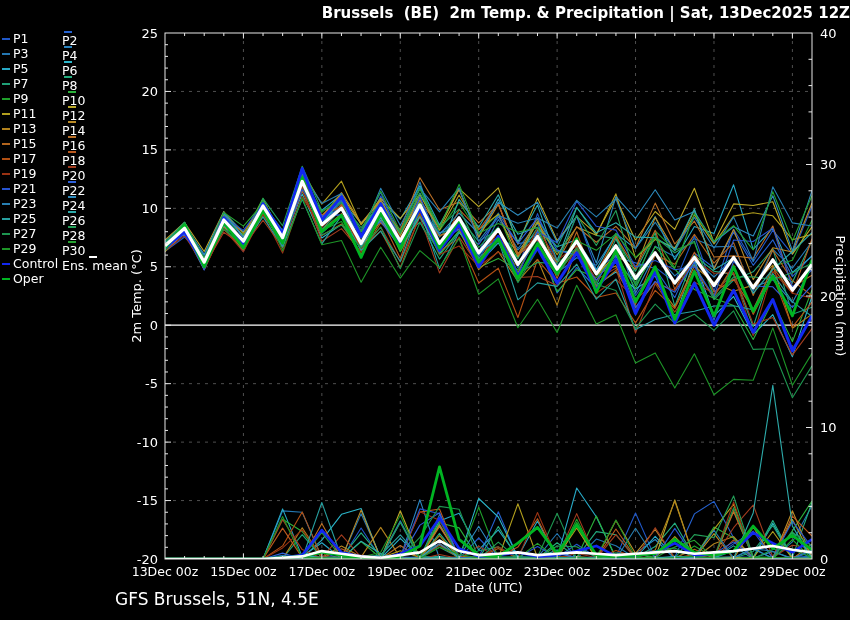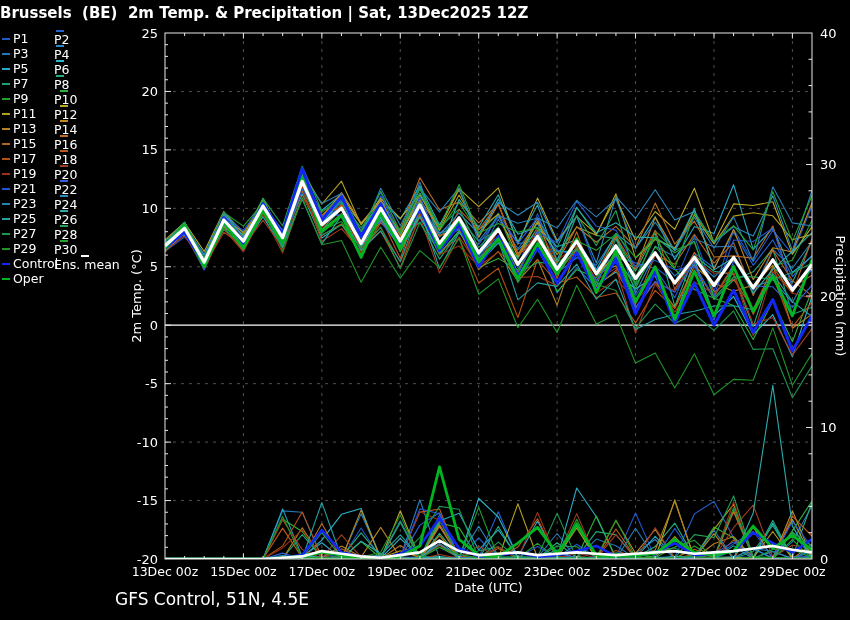--- a/index.html
+++ b/index.html
@@ -1,21 +1,21 @@
 <!DOCTYPE html>
 <html><head>
 <meta charset="utf-8">
 <style>
   html,body{margin:0;padding:0;background:#000;}
   .page{position:relative;width:850px;height:620px;background:#000;overflow:hidden;
         font-family:"DejaVu Sans","Liberation Sans",sans-serif;color:#fff;}
-  .title{position:absolute;top:4px;left:0;width:850px;text-align:left;
+  .title{position:absolute;top:4px;left:0;width:850px;text-align:right;
          font-size:15px;font-weight:bold;white-space:pre;}
   #legend{position:absolute;left:2px;top:31px;}
-  .lrow{display:flex;height:15px;align-items:center;}
+  .lrow{display:flex;height:15px;align-items:flex-start;gap:8px;}
   .litem{display:flex;align-items:center;width:52px;font-size:12.5px;line-height:15px;}
   .litem.wide{width:auto;flex-direction:column;}
   .sw{display:inline-block;width:8px;height:2px;margin-right:3px;flex:none;}
   #plot-svg{position:absolute;left:0;top:0;}
   #plot-svg text{fill:#fff;font-family:"DejaVu Sans","Liberation Sans",sans-serif;}
   .footer{position:absolute;top:589px;font-size:17px;}
   #f-left{left:115px;}
   #f-right{left:650px;}
 </style>
 </head>
@@ -438,14 +438,14 @@
         <text x="478.6969696969697" y="576" text-anchor="middle" font-size="12.5">21Dec 00z</text>
         <text x="557.1212121212121" y="576" text-anchor="middle" font-size="12.5">23Dec 00z</text>
         <text x="635.5454545454545" y="576" text-anchor="middle" font-size="12.5">25Dec 00z</text>
         <text x="713.969696969697" y="576" text-anchor="middle" font-size="12.5">27Dec 00z</text>
         <text x="792.3939393939394" y="576" text-anchor="middle" font-size="12.5">29Dec 00z</text>
         <text x="488.5" y="592" text-anchor="middle" font-size="12.5">Date (UTC)</text>
         <text x="141" y="296" text-anchor="middle" font-size="13" transform="rotate(-90 141 296)">2m Temp. (°C)</text>
         <text x="836" y="296" text-anchor="middle" font-size="13" transform="rotate(90 836 296)">Precipitation (mm)</text>
       </g>
     </svg>
-  <div class="footer" id="f-left">GFS Control, 51N, 4.5E</div>
+  <div class="footer" id="f-left">GFS Brussels, 51N, 4.5E</div>
 </div>
 
 </body></html>

